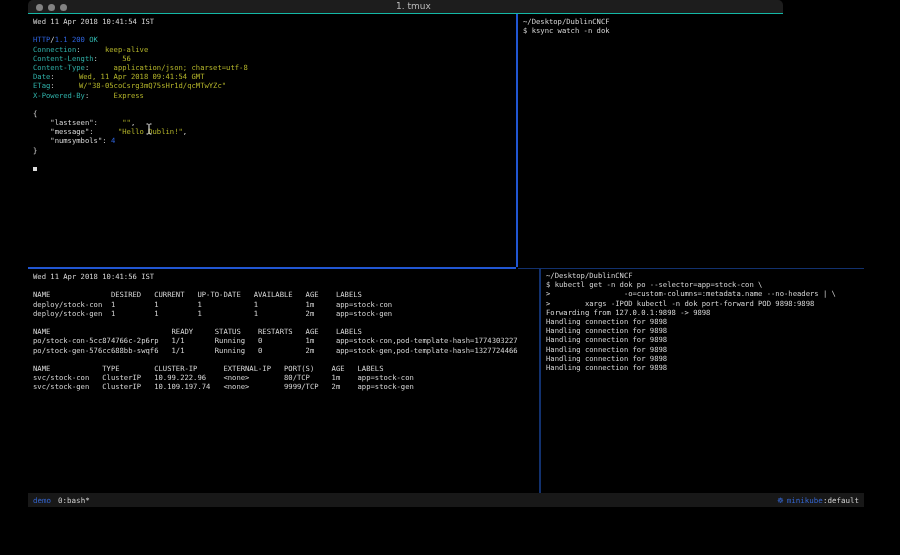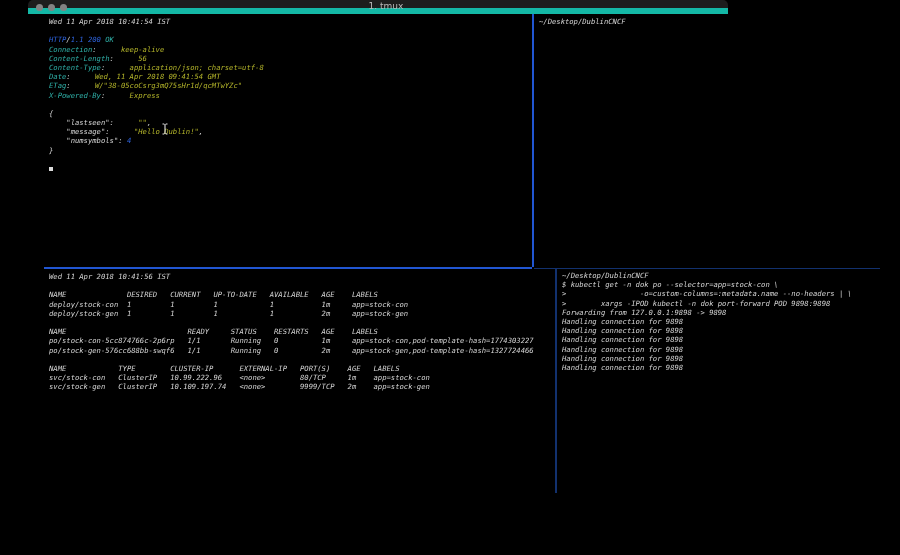--- a/index.html
+++ b/index.html
@@ -1,26 +1,26 @@
 <!DOCTYPE html>
 <html><head>
 <meta charset="utf-8">
 <style>
   * { margin:0; padding:0; box-sizing:border-box; }
   html,body { width:900px; height:555px; background:#000; overflow:hidden;
               font-family:"DejaVu Sans Mono", monospace; }
   .window { position:absolute; left:28px; top:0; width:836px; height:507px; }
-  .titlebar { position:absolute; left:0; top:0; width:700px; height:14px;
+  .titlebar { position:absolute; left:0; top:0; width:755px; height:14px;
               background:#1d1d1d; border-radius:5px 5px 0 0;
-              border-bottom:6px solid #14b8a6;padding-left:16px; }
+              border-bottom:1px solid #14b8a6;padding-left:16px; }
   .lights { position:absolute; left:8px; top:4px; display:flex; gap:5px; }
   .light { width:7px; height:7px; border-radius:50%; background:#838383; }
   .title { text-align:center; font-size:9px; line-height:13px; color:#b8b8b8;
            font-family:"DejaVu Sans", sans-serif; }
-  .term { position:absolute; left:16px; top:14px; width:836px; height:479px; background:#000;font-style:italic; }
+  .term { position:absolute; left:0; top:14px; width:836px; height:479px; background:#000; }
   .pane { position:absolute; font-size:7.2px; line-height:9.2px; color:#d6d6d6;
           white-space:pre; }
   .line { height:9.2px; }
   .pane-tl { left:5px;   top:3px;   width:482px; }
   .pane-tr { left:495px; top:3px;   width:338px; }
   .pane-bl { left:5px;   top:258px; width:505px; }
   .pane-br { left:518px; top:257px; width:316px; }
   .c-fg    { color:#d6d6d6; }
   .c-blue  { color:#2e63dd; }
   .c-cyan  { color:#2fb0a8; }
@@ -51,28 +51,36 @@
     <div class="lights">
       <span class="light"></span>
       <span class="light"></span>
       <span class="light"></span>
     </div>
     <div class="title">1. tmux</div>
   </div>
 
   <div class="term">
     <div class="pane pane-tl"><div class="line"><span class="c-fg">Wed 11 Apr 2018 10:41:54 IST</span></div><div class="line"></div><div class="line"><span class="c-blue">HTTP</span><span class="c-fg">/</span><span class="c-blue">1.1</span><span class="c-fg"> </span><span class="c-blue">200</span><span class="c-fg"> </span><span class="c-cyan">OK</span></div><div class="line"><span class="c-cyan">Connection</span><span class="c-fg">: </span><span class="c-yellow">keep-alive</span></div><div class="line"><span class="c-cyan">Content-Length</span><span class="c-fg">: </span><span class="c-yellow">56</span></div><div class="line"><span class="c-cyan">Content-Type</span><span class="c-fg">: </span><span class="c-yellow">application/json; charset=utf-8</span></div><div class="line"><span class="c-cyan">Date</span><span class="c-fg">: </span><span class="c-yellow">Wed, 11 Apr 2018 09:41:54 GMT</span></div><div class="line"><span class="c-cyan">ETag</span><span class="c-fg">: </span><span class="c-yellow">W/"38-05coCsrg3mQ75sHr1d/qcMTwYZc"</span></div><div class="line"><span class="c-cyan">X-Powered-By</span><span class="c-fg">: </span><span class="c-yellow">Express</span></div><div class="line"></div><div class="line"><span class="c-fg">{</span></div><div class="line"><span class="c-fg">    "lastseen": </span><span class="c-yellow">""</span><span class="c-fg">,</span></div><div class="line"><span class="c-fg">    "message": </span><span class="c-yellow">"Hello Dublin!"</span><span class="c-fg">,</span></div><div class="line"><span class="c-fg">    "numsymbols": </span><span class="c-blue">4</span></div><div class="line"><span class="c-fg">}</span></div><div class="line"></div><div class="line"><span class="c-cursor"></span></div></div>
-    <div class="pane pane-tr"><div class="line"><span class="c-fg">~/Desktop/DublinCNCF</span></div></div>
+    <div class="pane pane-tr"><div class="line"><span class="c-fg">~/Desktop/DublinCNCF</span></div><div class="line"><span class="c-fg">$ ksync watch -n dok</span></div></div>
     <div class="pane pane-bl"><div class="line"><span class="c-fg">Wed 11 Apr 2018 10:41:56 IST</span></div><div class="line"></div><div class="line"><span class="c-fg">NAME              DESIRED   CURRENT   UP-TO-DATE   AVAILABLE   AGE    LABELS</span></div><div class="line"><span class="c-fg">deploy/stock-con  1         1         1            1           1m     app=stock-con</span></div><div class="line"><span class="c-fg">deploy/stock-gen  1         1         1            1           2m     app=stock-gen</span></div><div class="line"></div><div class="line"><span class="c-fg">NAME                            READY     STATUS    RESTARTS   AGE    LABELS</span></div><div class="line"><span class="c-fg">po/stock-con-5cc874766c-2p6rp   1/1       Running   0          1m     app=stock-con,pod-template-hash=1774303227</span></div><div class="line"><span class="c-fg">po/stock-gen-576cc688bb-swqf6   1/1       Running   0          2m     app=stock-gen,pod-template-hash=1327724466</span></div><div class="line"></div><div class="line"><span class="c-fg">NAME            TYPE        CLUSTER-IP      EXTERNAL-IP   PORT(S)    AGE   LABELS</span></div><div class="line"><span class="c-fg">svc/stock-con   ClusterIP   10.99.222.96    &lt;none&gt;        80/TCP     1m    app=stock-con</span></div><div class="line"><span class="c-fg">svc/stock-gen   ClusterIP   10.109.197.74   &lt;none&gt;        9999/TCP   2m    app=stock-gen</span></div></div>
     <div class="pane pane-br"><div class="line"><span class="c-fg">~/Desktop/DublinCNCF</span></div><div class="line"><span class="c-fg">$ kubectl get -n dok po --selector=app=stock-con \</span></div><div class="line"><span class="c-fg">&gt;                 -o=custom-columns=:metadata.name --no-headers | \</span></div><div class="line"><span class="c-fg">&gt;        xargs -IPOD kubectl -n dok port-forward POD 9898:9898</span></div><div class="line"><span class="c-fg">Forwarding from 127.0.0.1:9898 -&gt; 9898</span></div><div class="line"><span class="c-fg">Handling connection for 9898</span></div><div class="line"><span class="c-fg">Handling connection for 9898</span></div><div class="line"><span class="c-fg">Handling connection for 9898</span></div><div class="line"><span class="c-fg">Handling connection for 9898</span></div><div class="line"><span class="c-fg">Handling connection for 9898</span></div><div class="line"><span class="c-fg">Handling connection for 9898</span></div></div>
 
     <div class="vb-top"></div>
     <div class="hb-left"></div>
     <div class="hb-right"></div>
     <div class="vb-bottom"></div>
 
     <svg class="ibeam" width="8" height="12" viewBox="0 0 8 12">
       <path d="M1.5 1 H3.2 M4.8 1 H6.5 M4 1 V11 M1.5 11 H3.2 M4.8 11 H6.5" stroke="#e6e6e6" stroke-width="1.1" fill="none"></path>
     </svg>
   </div>
 
+  <div class="statusbar">
+    <span class="session">demo</span>
+    <span class="winlist">0:bash*</span>
+    <span class="spacer"></span>
+    <span class="kicon">☸</span>
+    <span class="kctx">minikube</span>
+    <span class="kns">:default</span>
+  </div>
 
 </div>
 
 </body></html>

